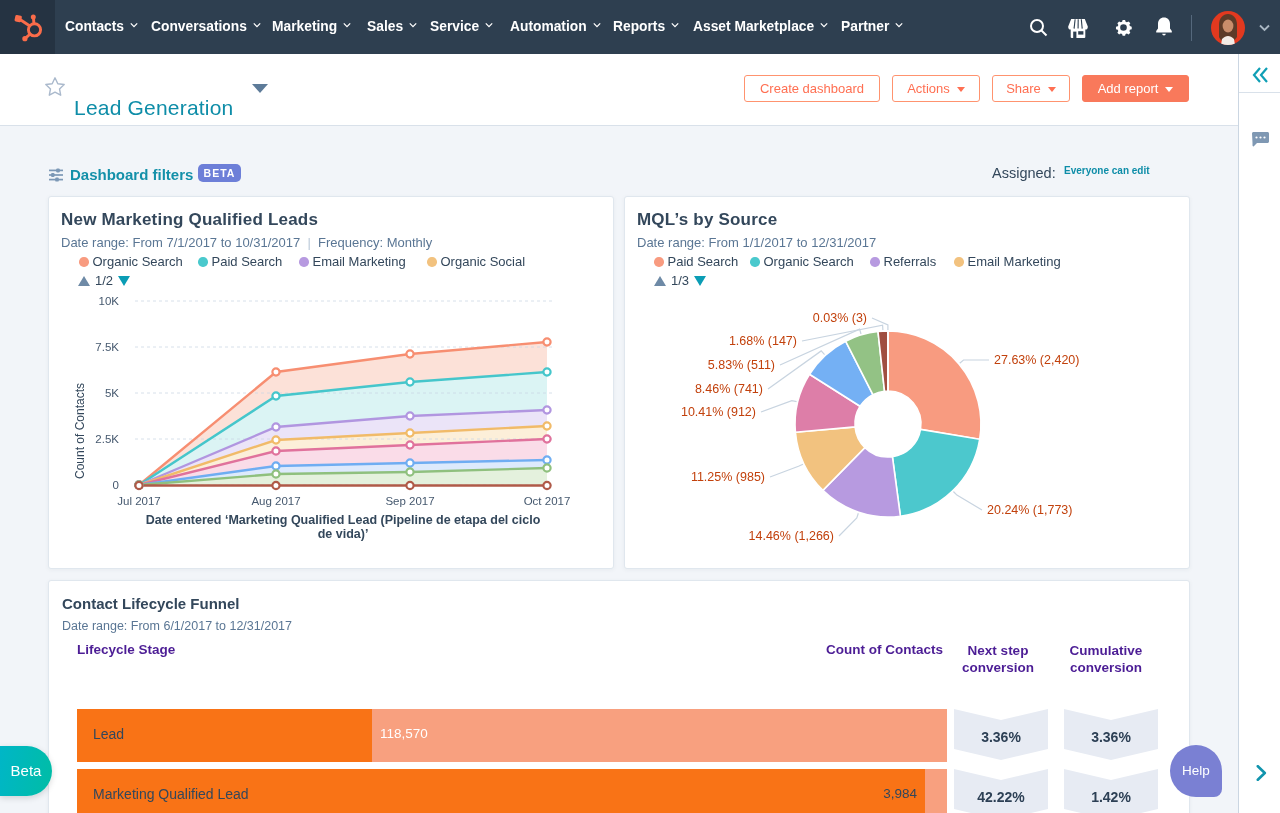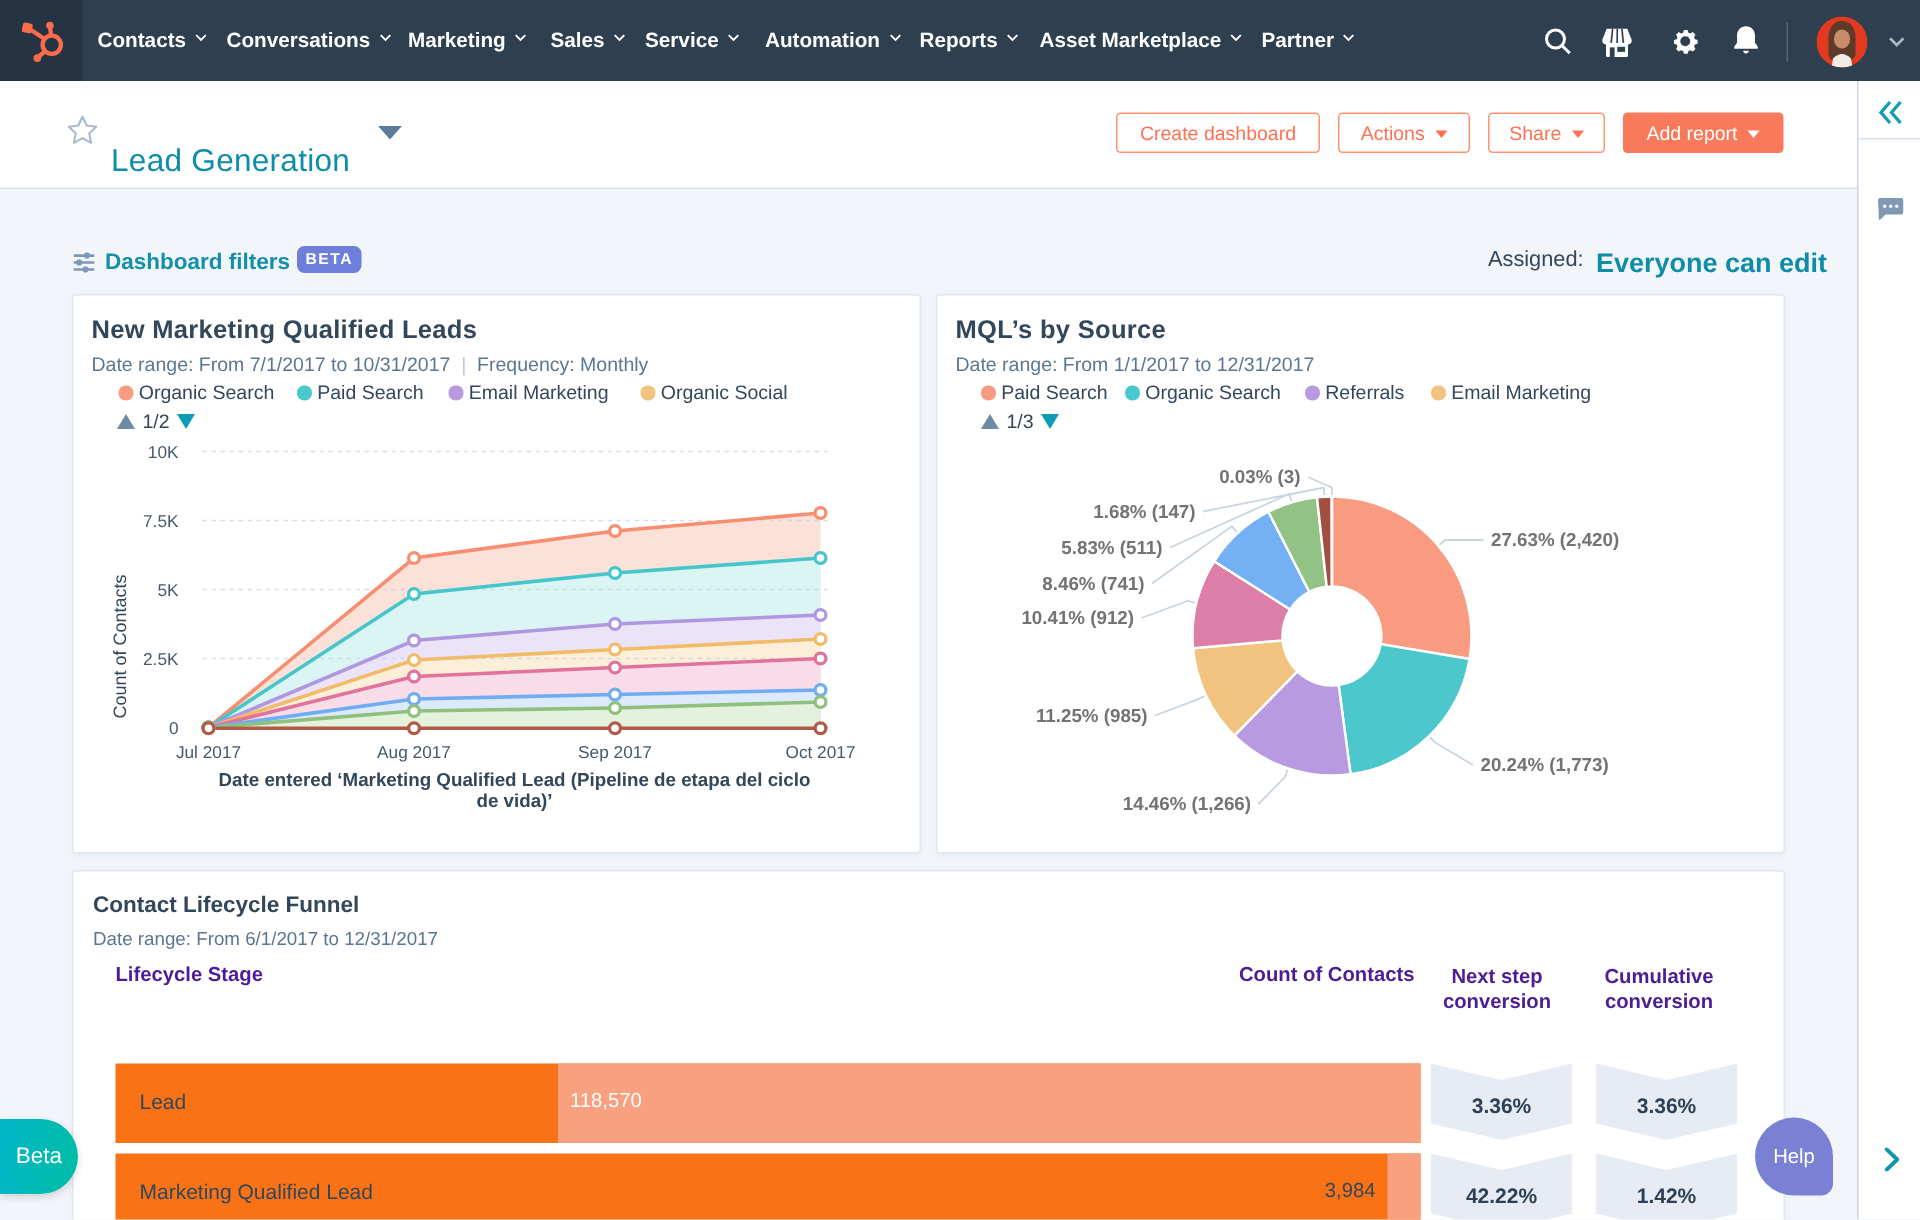--- a/index.html
+++ b/index.html
@@ -24,21 +24,21 @@
 #card3 { left:48px; top:580px; width:1142px; height:260px; }
 .ctitle { position:absolute; left:12px; top:13px; font-size:17px; font-weight:bold; color:#33475b; letter-spacing:.2px; }
 .cdate { position:absolute; left:12px; top:38px; font-size:13px; color:#5a7694; }
 .legend { position:absolute; top:256px; font-size:13px; color:#33475b; }
 .ldot { display:inline-block; width:9.5px; height:9.5px; border-radius:50%; margin-right:4px; vertical-align:-0.5px; }
 .litem { position:absolute; top:0; white-space:nowrap; }
 .pager { position:absolute; font-size:13px; color:#33475b; }
 .tri-up { display:inline-block; width:0; height:0; border-left:6.5px solid transparent; border-right:6.5px solid transparent; border-bottom:10px solid #6e8aa6; margin-right:5px; vertical-align:-1px; }
 .tri-dn { display:inline-block; width:0; height:0; border-left:6.5px solid transparent; border-right:6.5px solid transparent; border-top:10px solid #0b9db5; margin-left:5px; vertical-align:-1px; }
 
-.dlab { position:absolute; font-size:12.5px; font-weight:bold; color:#737373; white-space:nowrap; }
+.dlab { position:absolute; font-size:12.5px; font-weight:normal; color:#c2410c; white-space:nowrap; }
 
 .frow { position:absolute; left:28px; width:870px; height:53px; background:#f97316; }
 .fhead { position:absolute; font-size:13.5px; font-weight:bold; color:#4c1d95; }
 .chev { position:absolute; width:94px; height:51px; background:#e7ebf3; clip-path:polygon(0% 0%, 50% 21.5%, 100% 0%, 100% 78.5%, 50% 100%, 0% 78.5%); text-align:center; font-size:14px; font-weight:bold; color:#2d4055; line-height:56px; }
 
 #sidebar { position:absolute; left:1238px; top:54px; width:42px; height:759px; background:#fff; border-left:1px solid #cbd6e2; }
 
 #beta { position:absolute; left:0; top:746px; width:52px; height:50px; background:linear-gradient(100deg,#00b6c7,#00bda5); border-radius:0 26px 26px 0; color:#fff; font-size:15px; line-height:50px; text-align:center; box-shadow:0 2px 6px rgba(0,0,0,.15); }
 #help { position:absolute; left:1170px; top:745px; width:52px; height:52px; background:#7a80d3; border-radius:26px 26px 8px 26px; color:#fff; font-size:13.5px; line-height:52px; text-align:center; }
 </style>
@@ -147,21 +147,21 @@
     </g>
     <g fill="#7c98b6">
         <rect x="7.2" y="0.4" width="3.6" height="4" rx="1.2"></rect>
         <rect x="2" y="5" width="3.6" height="4" rx="1.2"></rect>
         <rect x="6.2" y="9.6" width="3.6" height="4" rx="1.2"></rect>
       </g>
   </svg>
   <div class="abs" style="left:70px;top:166px;font-size:15px;font-weight:bold;color:#1390a9">Dashboard filters</div>
   <div class="abs" style="left:198px;top:164px;width:43px;height:18px;background:#6d7fd8;border-radius:5px;color:#fff;font-size:10.5px;font-weight:bold;letter-spacing:1px;text-align:center;line-height:18px">BETA</div>
   <div class="abs" style="left:992px;top:165px;font-size:14.5px;color:#33475b">Assigned:</div>
-  <div class="abs" style="left:1064px;top:165px;font-size:18px;font-weight:bold;color:#0e8da8">Everyone can edit</div>
+  <div class="abs" style="left:1064px;top:165px;font-size:10px;font-weight:bold;color:#0e8da8">Everyone can edit</div>
 
   <div class="card" id="card1">
     <div class="ctitle">New Marketing Qualified Leads</div>
     <div class="cdate">Date range: From 7/1/2017 to 10/31/2017 <span style="color:#b9c8d8">&nbsp;|&nbsp;</span> Frequency: Monthly</div>
     <div class="legend" style="left:30px;top:57px;width:500px;height:16px">
       <span class="litem" style="left:0px"><span class="ldot" style="background:#f89b80"></span>Organic Search</span>
       <span class="litem" style="left:119px"><span class="ldot" style="background:#4ac9cd"></span>Paid Search</span>
       <span class="litem" style="left:220px"><span class="ldot" style="background:#b79ae0"></span>Email Marketing</span>
       <span class="litem" style="left:348px"><span class="ldot" style="background:#f2c27f"></span>Organic Social</span>
     </div>

